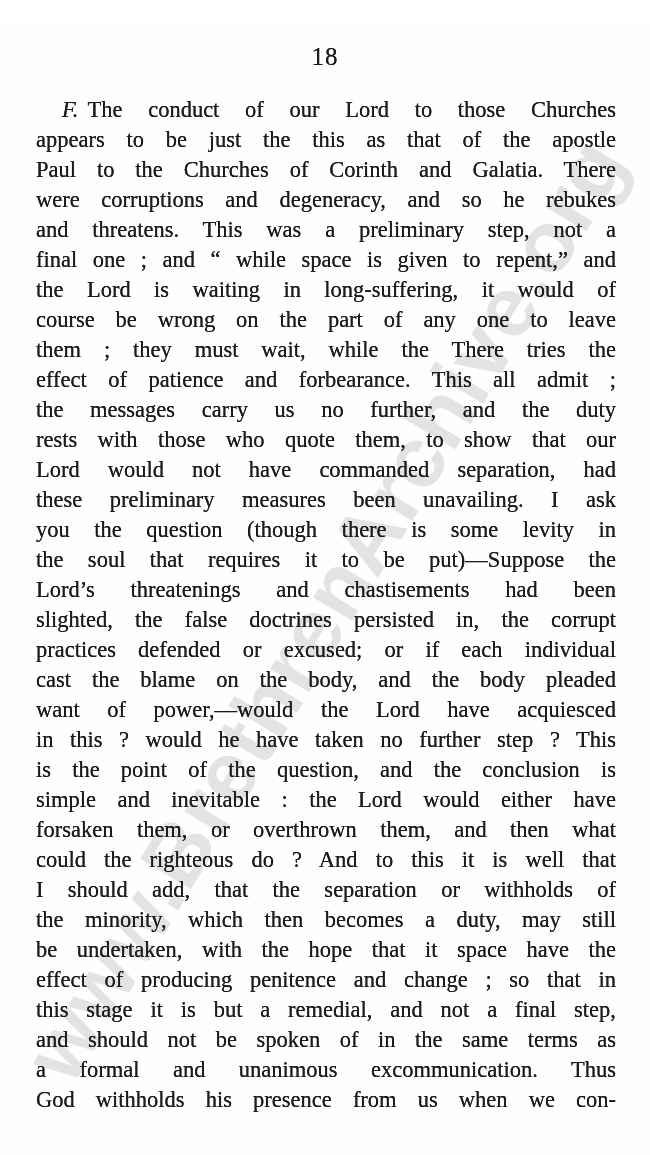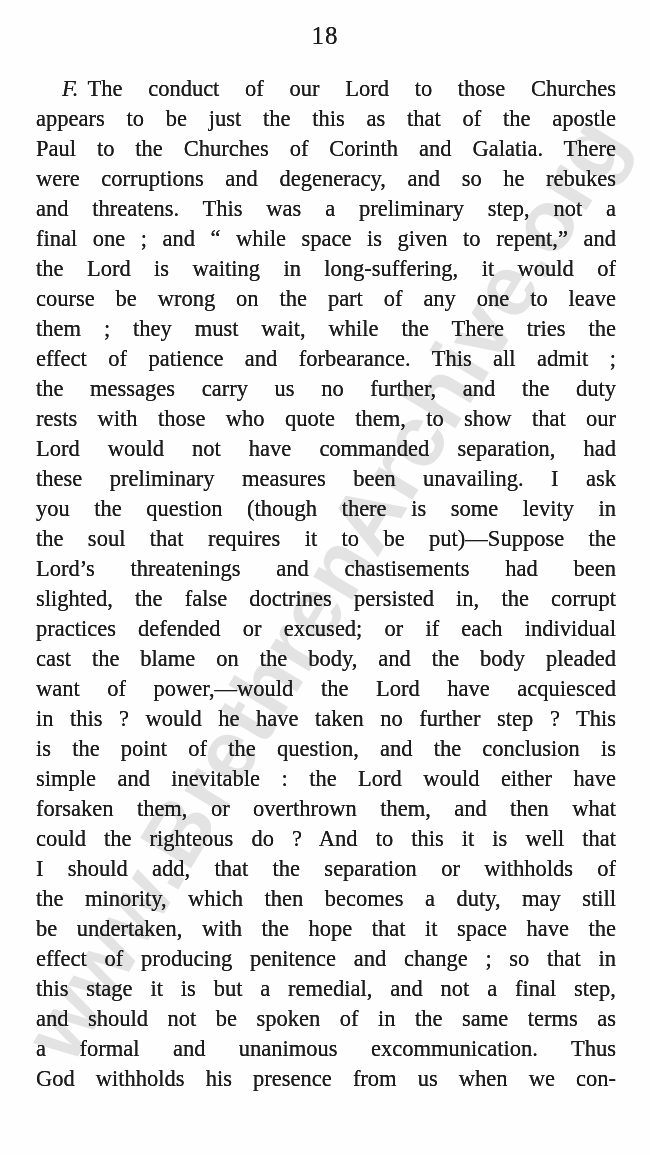--- a/index.html
+++ b/index.html
@@ -33,20 +33,21 @@
   }
   .pagenum {
     position: relative;
     z-index: 1;
     text-align: center;
     padding-top: 22px;
     font-size: 25px;
     letter-spacing: 1px;
     color: #1d1d1d;
     text-shadow: 0 0 0.4px #1d1d1d;
+    margin-top: 21px;
   }
   .text {
     position: relative;
     z-index: 1;
     margin: 24px 34px 0 36px; 
     color: #1c1c1c;
   }
   .line {
     font-size: 22.5px;
     line-height: 30px;

